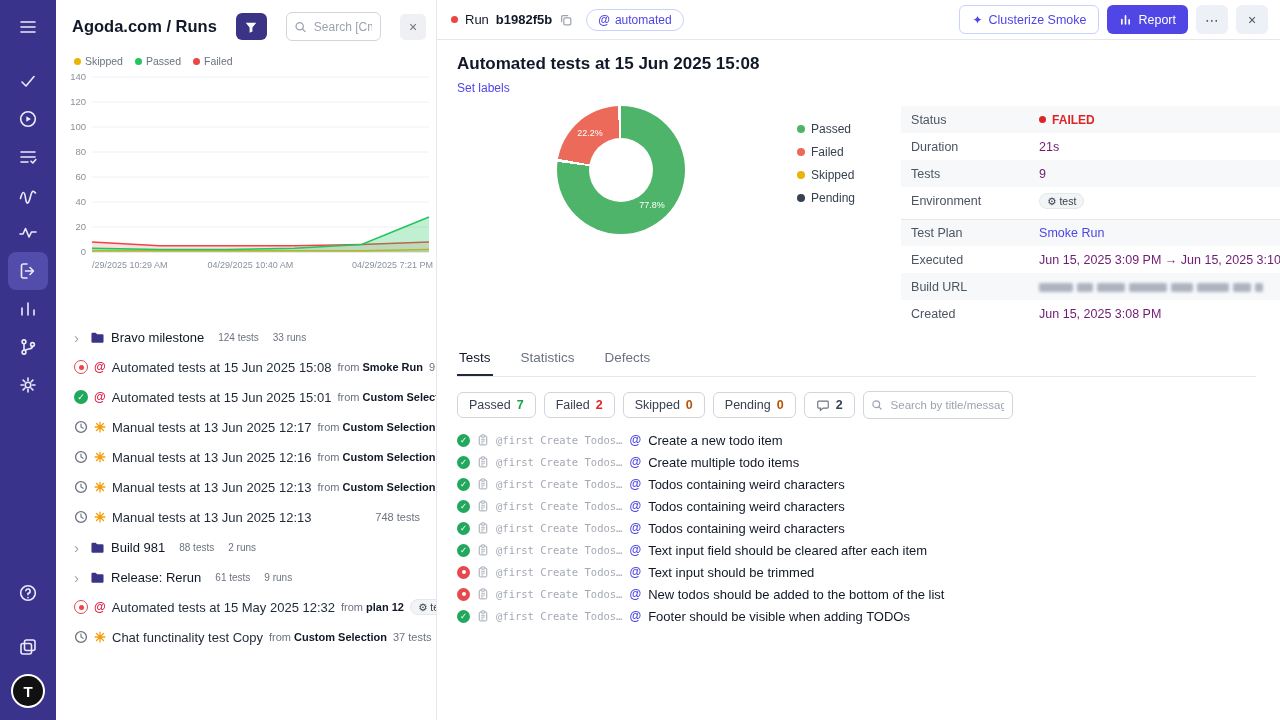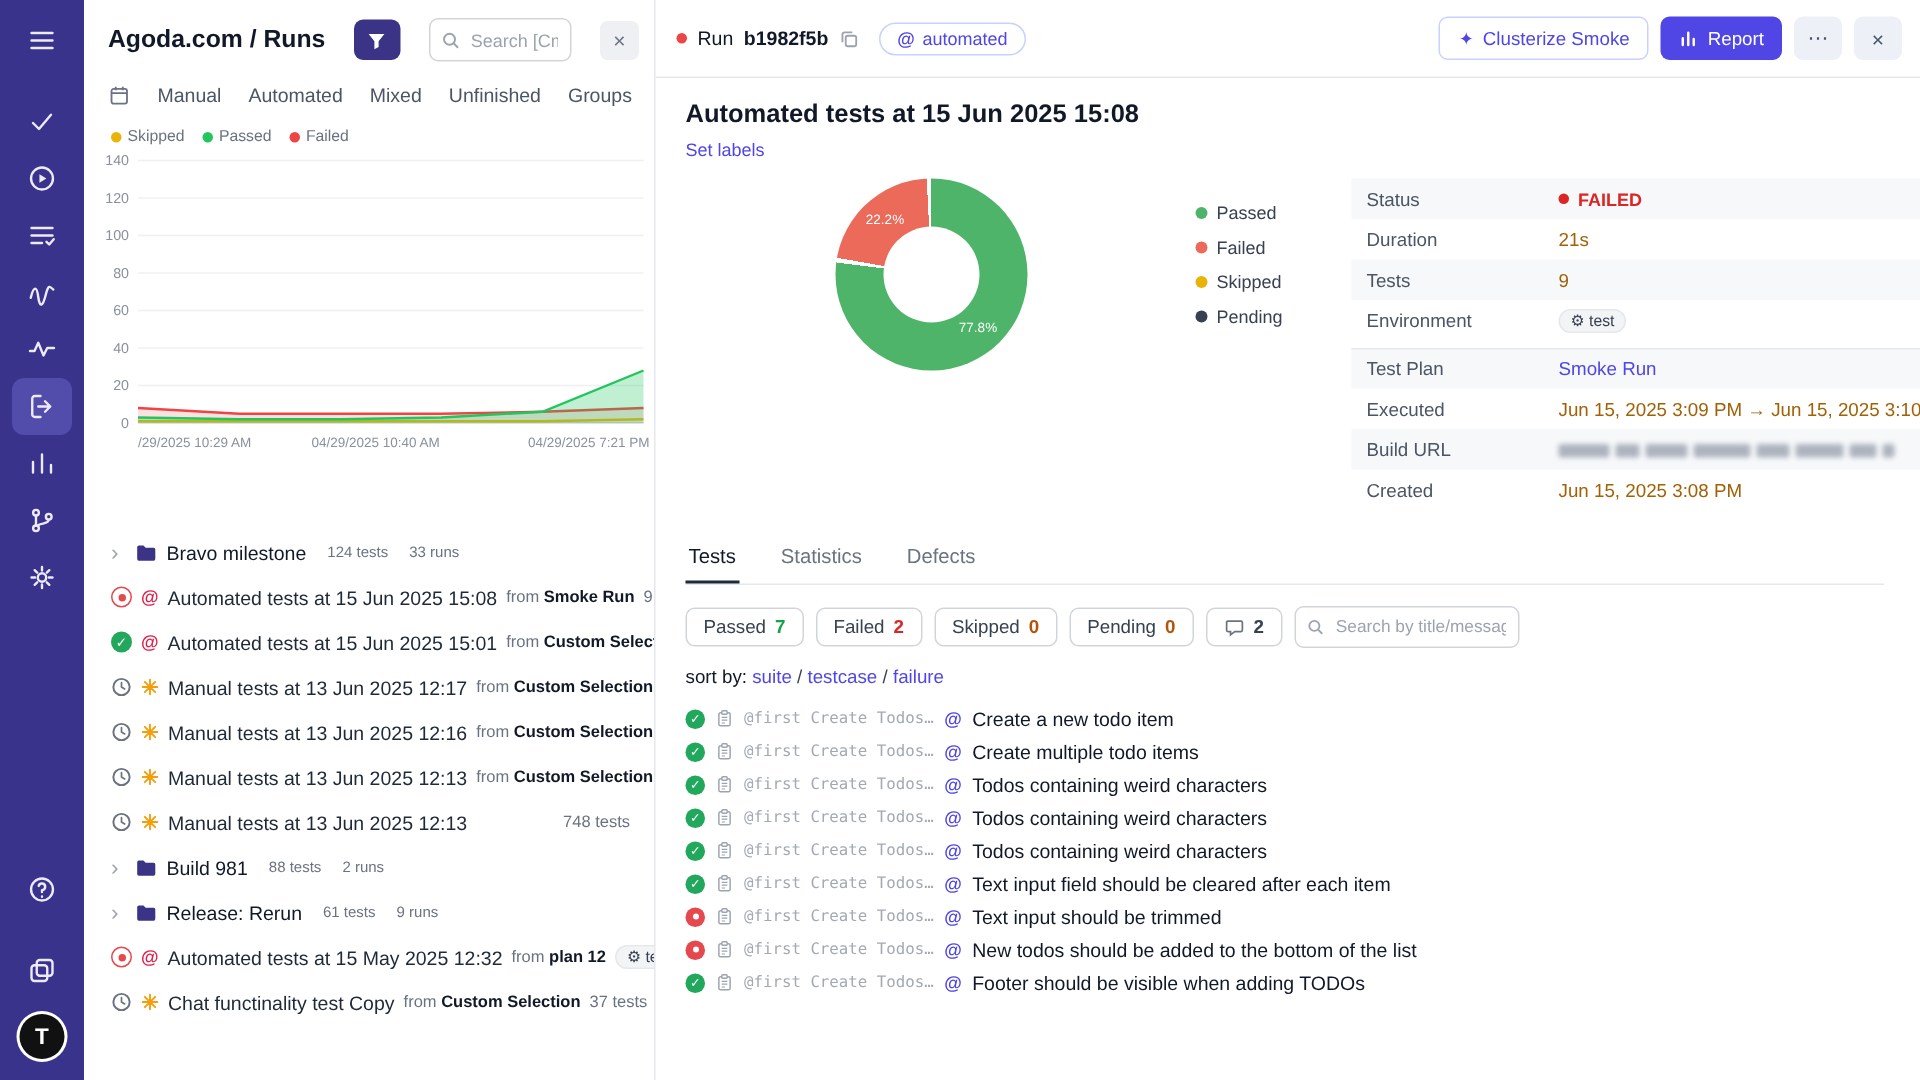--- a/index.html
+++ b/index.html
@@ -48,21 +48,21 @@
   .r-tests { font-size:11px; color:#6b7280; margin-left:auto; padding-right:4px; }
   .st { width:14px; height:14px; flex:none; border-radius:50%; display:flex; align-items:center; justify-content:center; }
   .st-pass { background:#22a85c; color:#fff; font-size:9px; font-weight:700; }
   .st-fail-ring { border:1.5px solid #e5484d; position:relative; background:#fff; }
   .st-fail-ring::after { content:""; width:5px; height:5px; border-radius:50%; background:#e5484d; }
   .kind-at { color:#e11d48; font-weight:700; font-size:12px; flex:none; }
   .env-pill { display:inline-flex; align-items:center; gap:3px; font-size:10.5px; color:#374151; background:#f3f4f6; border:1px solid #e5e7eb; border-radius:10px; padding:1px 7px; }
 
   
   .main { flex:1; height:720px; display:flex; flex-direction:column; overflow:hidden; }
-  .main-head { height:52px; border-bottom:1px solid #e5e7eb; display:flex; align-items:center; padding:0 12px 0 14px; gap:7px; flex:none; }
+  .main-head { height:40px; border-bottom:1px solid #e5e7eb; display:flex; align-items:center; padding:0 12px 0 14px; gap:7px; flex:none; }
   .dot { width:7px; height:7px; border-radius:50%; display:inline-block; }
   .dot.red { background:#ef4444; }
   .run-label { font-size:13px; color:#111827; }
   .run-id { font-size:13px; font-weight:700; }
   .copy-ic { cursor:pointer; display:flex; }
   .auto-badge { display:inline-flex; align-items:center; gap:5px; border:1px solid #c7d2fe; color:#4f46e5; border-radius:13px; padding:3px 11px; font-size:12px; margin-left:6px; cursor:pointer; }
   .auto-badge .at { font-weight:700; }
   .head-actions { margin-left:auto; display:flex; gap:8px; }
   .btn { height:29px; border-radius:6px; font-size:12.5px; display:inline-flex; align-items:center; gap:6px; padding:0 12px; cursor:pointer; border:none; font-family:inherit; }
   .btn.ghost { background:#fff; border:1px solid #c7d2fe; color:#4f46e5; }
@@ -82,21 +82,21 @@
   .p2 { left:33px; top:27px; }
   .donut-legend { margin-left:112px; margin-top:16px; display:flex; flex-direction:column; gap:9px; font-size:12px; color:#374151; flex:none; }
   .dl-item { display:flex; align-items:center; gap:6px; }
   .dl-dot { width:8px; height:8px; border-radius:50%; }
 
   .details { flex:1; margin-left:46px; max-width:395px; font-size:12.5px; }
   .d-row { display:flex; align-items:center; min-height:27px; padding:4px 10px; }
   .d-row:nth-child(odd) { background:#f6f8fa; }
   .d-row.section { border-top:1px solid #e5e7eb; margin-top:5px; }
   .d-label { width:128px; color:#4b5563; flex:none; }
-  .d-val { color:#a16207; white-space:nowrap; }
+  .d-val { color:#701a75; white-space:nowrap; }
   .failed-txt { color:#dc2626; font-weight:700; font-size:12px; margin-left:6px; }
   .link { color:#4f46e5; cursor:pointer; }
   .redact span { display:inline-block; height:9px; background:#aeb4bf; border-radius:2px; filter:blur(1.7px); margin-right:4px; vertical-align:middle; }
 
   .main-tabs { display:flex; gap:26px; border-bottom:1px solid #e5e7eb; margin-top:16px; font-size:13.5px; }
   .m-tab { padding:7px 2px 9px; color:#6b7280; cursor:pointer; }
   .m-tab.active { color:#111827; border-bottom:2px solid #1f2937; font-weight:500; }
 
   .filters-row { display:flex; align-items:center; gap:8px; margin-top:14px; }
   .chip { display:inline-flex; align-items:center; gap:6px; border:1px solid #d1d5db; border-radius:6px; padding:5px 11px; font-size:12.5px; color:#374151; background:#fff; cursor:pointer; }
@@ -214,35 +214,20 @@
             </svg>
         </button>
         <div class="search-box">
           <svg width="13" height="13" viewBox="0 0 16 16">
               <circle cx="7" cy="7" r="4.5" stroke="#9ca3af" stroke-width="1.6" fill="none"></circle>
               <path d="M10.5 10.5 14 14" stroke="#9ca3af" stroke-width="1.6"></path>
             </svg>
           <input placeholder="Search [Cmd + K]" style="">
         </div>
         <button class="panel-close">×</button>
-      </div>
-      <div class="panel-tabs">
-        <span style="display:flex">
-          <svg width="15" height="15" viewBox="0 0 16 16">
-              <rect x="2.5" y="3.5" width="11" height="10.5" rx="1.5" stroke="#6b7280" fill="none" stroke-width="1.3"></rect>
-              <path d="M2.5 6.5h11M5.5 2v2.5M10.5 2v2.5" stroke="#6b7280" stroke-width="1.3" fill="none"></path>
-            </svg>
-        </span>
-        <span id="panel-tabs" style="display:flex;gap:18px">
-            <span class="ptab">Manual</span>
-            <span class="ptab">Automated</span>
-            <span class="ptab">Mixed</span>
-            <span class="ptab">Unfinished</span>
-            <span class="ptab">Groups</span>
-          </span>
       </div>
     </div>
     <div class="chart-wrap">
       <div class="chart-legend" id="chart-legend">
           <span class="cl-item"><span class="cl-dot" style="background:#eab308"></span>Skipped</span>
           <span class="cl-item"><span class="cl-dot" style="background:#22c55e"></span>Passed</span>
           <span class="cl-item"><span class="cl-dot" style="background:#ef4444"></span>Failed</span>
         </div>
       <div id="run-chart"><svg width="381" height="205">
             <line x1="36" y1="6.0" x2="373" y2="6.0" stroke="#eef0f3"></line>
@@ -510,24 +495,20 @@
         </div>
         <div class="search-box sb2">
           <svg width="12" height="12" viewBox="0 0 16 16">
               <circle cx="7" cy="7" r="4.5" stroke="#9ca3af" stroke-width="1.6" fill="none"></circle>
               <path d="M10.5 10.5 14 14" stroke="#9ca3af" stroke-width="1.6"></path>
             </svg>
           <input placeholder="Search by title/messag" style="">
         </div>
       </div>
 
-      <div class="sort-row">
-        <span>sort by:</span>
-        <span id="sort-links"><span class="sort-link">suite</span><span class="sort-sep"> / </span><span class="sort-link">testcase</span><span class="sort-sep"> / </span><span class="sort-link">failure</span></span>
-      </div>
 
       <div class="tests-list" id="tests-list">
           <div class="t-row">
             <span class="tst pass">✓</span>
             <span style="display:flex">
               <svg width="12" height="12" viewBox="0 0 16 16">
                 <rect x="3" y="2.8" width="10" height="11.7" rx="1.5" fill="none" stroke="#9ca3af" stroke-width="1.3"></rect>
                 <rect x="5.6" y="1.2" width="4.8" height="3" rx="1" fill="#fff" stroke="#9ca3af" stroke-width="1.3"></rect>
                 <path d="M5.5 7h5M5.5 9.5h5M5.5 12h3" stroke="#9ca3af" stroke-width="1.1"></path>
               </svg>

